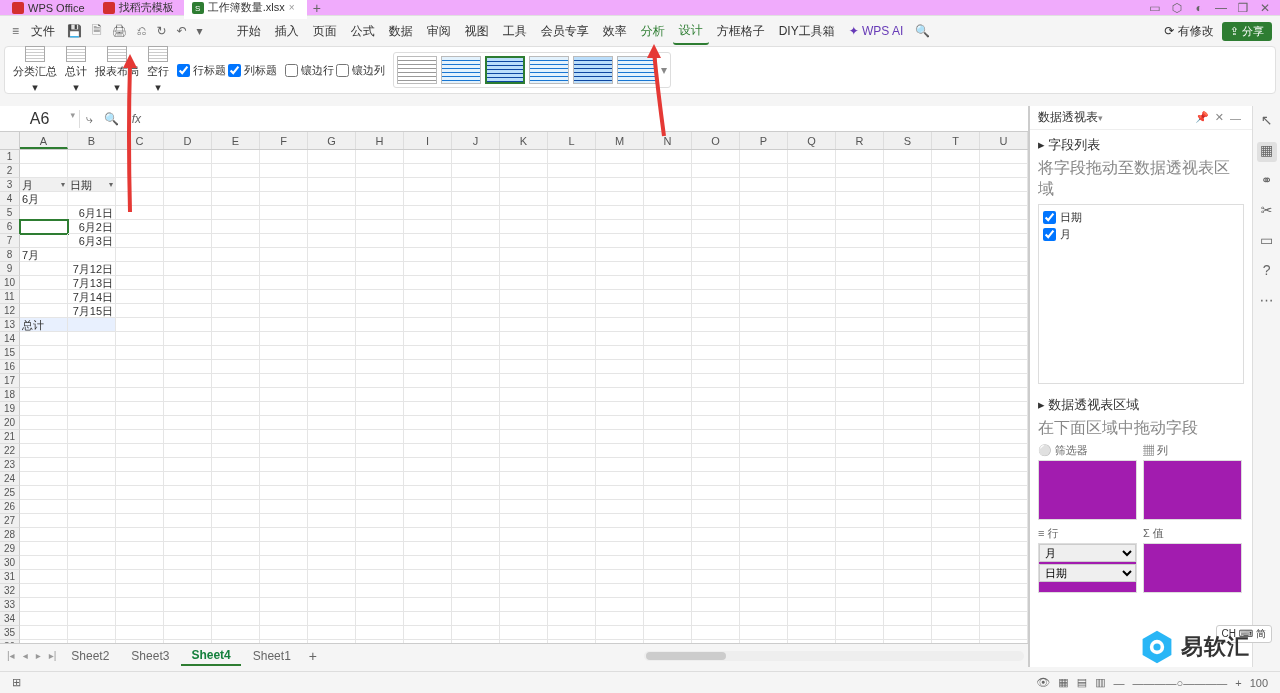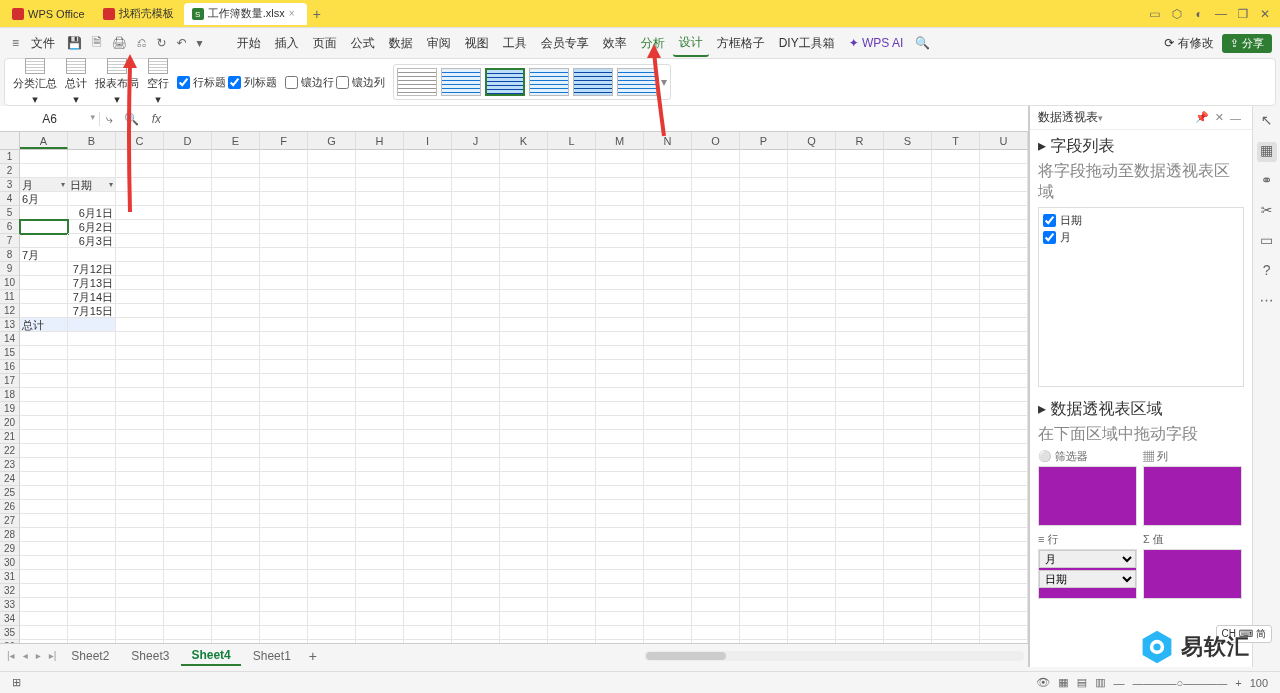--- a/index.html
+++ b/index.html
@@ -1,17 +1,17 @@
 <!DOCTYPE html>
 <html><head>
 <meta charset="utf-8">
 <style>
 * { margin:0; padding:0; box-sizing:border-box; font-family:"Microsoft YaHei","PingFang SC",sans-serif; }
 body { background:#f5f5f5; width:1280px; height:693px; overflow:hidden; position:relative; font-size:12px; color:#333; }
-.titlebar { height:28px; background:#fde047; display:flex; align-items:center; padding:0 4px; border-bottom:1px solid #e0e0e0; }
+.titlebar { height:16px; background:#f0abfc; display:flex; align-items:center; padding:0 4px; border-bottom:1px solid #e0e0e0; }
 .titlebar .tab { display:flex; align-items:center; padding:0 8px; height:22px; border-radius:4px 4px 0 0; margin-right:2px; gap:4px; font-size:11px; }
 .titlebar .tab.app { color:#333; }
 .titlebar .tab.file { background:#fff; }
 .tab .icon { width:12px; height:12px; }
 .tab .close { width:10px; font-size:10px; color:#999; }
 .titlebar .add { margin-left:4px; font-size:14px; color:#666; }
 .titlebar .spacer { flex:1; }
 .titlebar .winbtn { width:22px; text-align:center; color:#666; }
 .menubar { height:30px; display:flex; align-items:center; padding:0 8px; background:#f5f5f5; gap:2px; }
 .menubar .mbtn { padding:4px 6px; font-size:12px; color:#333; border-radius:3px; }
@@ -26,21 +26,21 @@
 .ribbon .checks { display:flex; gap:2px; font-size:11px; }
 .ribbon .checks label { display:flex; align-items:center; gap:3px; }
 .ribbon .styles { display:flex; gap:4px; border:1px solid #ddd; padding:3px; border-radius:3px; }
 .ribbon .style-sw { width:40px; height:28px; border:1px solid #bbb; }
 .ribbon .style-sw.selected { border:2px solid #2e7d32; }
 .sw-plain { background:repeating-linear-gradient(#fff,#fff 3px,#999 3px,#999 4px); }
 .sw-blue1 { background:repeating-linear-gradient(#e3f2fd,#e3f2fd 3px,#1976d2 3px,#1976d2 4px); }
 .sw-blue2 { background:repeating-linear-gradient(#bbdefb,#bbdefb 3px,#0d47a1 3px,#0d47a1 4px); }
 .main { position:absolute; top:106px; left:0; right:0; bottom:26px; display:flex; }
 .cellbar { height:26px; border-bottom:1px solid #ccc; display:flex; align-items:center; background:#fff; }
-.cellbar .namebox { width:100px; border-right:1px solid #ddd; text-align:center; font-size:12px; position:relative; }
+.cellbar .namebox { width:80px; border-right:1px solid #ddd; text-align:center; font-size:16px; position:relative; }
 .cellbar .namebox:after { content:"▾"; position:absolute; right:4px; font-size:9px; color:#999; }
 .cellbar .fxicon { padding:0 6px; color:#666; }
 .gridwrap { flex:1; display:flex; flex-direction:column; background:#fff; border-right:1px solid #ccc; }
 .grid { flex:1; overflow:hidden; position:relative; }
 .colhdr { display:flex; height:18px; background:#f0f0f0; border-bottom:1px solid #ccc; }
 .colhdr .corner { width:20px; border-right:1px solid #ccc; }
 .colhdr .ch { width:48px; text-align:center; font-size:11px; border-right:1px solid #ddd; color:#555; line-height:18px; }
 .rows { position:relative; }
 .row { display:flex; height:14px; }
 .row .rh { width:20px; background:#f0f0f0; border-right:1px solid #ccc; border-bottom:1px solid #ddd; text-align:center; font-size:10px; color:#555; line-height:14px; }
@@ -55,21 +55,21 @@
 .sheettabs .stab.active { color:#15803d; font-weight:bold; border-bottom:2px solid #2e7d32; }
 .sheettabs .add { font-size:14px; color:#666; padding:0 6px; }
 .sheettabs .spacer { flex:1; }
 .sheettabs .hscroll { width:380px; height:10px; background:#eee; border-radius:5px; position:relative; }
 .sheettabs .hscroll .thumb { position:absolute; left:2px; width:80px; height:8px; top:1px; background:#ccc; border-radius:4px; }
 .sidepanel { width:240px; background:#fff; border-left:1px solid #ccc; display:flex; flex-direction:column; font-size:11px; }
 .sidepanel .sphdr { height:24px; display:flex; align-items:center; padding:0 8px; font-size:12px; border-bottom:1px solid #eee; }
 .sidepanel .sphdr .spacer { flex:1; }
 .sidepanel .sphdr .ico { padding:0 3px; color:#888; font-size:11px; }
 .sidepanel .section { padding:6px 8px; }
-.sidepanel .sectitle { font-size:16px; color:#333; margin-bottom:4px; }
+.sidepanel .sectitle { font-size:13px; color:#333; margin-bottom:4px; }
 .sidepanel .secsub { font-size:16px; color:#888; margin-bottom:4px; }
 .sidepanel .fieldlist { border:1px solid #ddd; padding:4px; min-height:180px; }
 .sidepanel .fieldlist label { display:flex; align-items:center; gap:4px; font-size:11px; padding:1px 0; }
 .sidepanel .zones { display:flex; flex-wrap:wrap; gap:6px; }
 .sidepanel .zone { width:48%; }
 .sidepanel .zone .ztitle { font-size:11px; color:#666; margin-bottom:2px; }
 .sidepanel .zone .zbox { border:1px solid #ddd; min-height:60px; background:#a21caf; }
 .sidepanel .zone .zbox.short { min-height:50px; }
 .sidepanel .zone select { width:100%; font-size:11px; margin-bottom:2px; border:1px solid #ccc; padding:1px; }
 .righttools { width:30px; background:#f5f5f5; border-left:1px solid #ddd; display:flex; flex-direction:column; align-items:center; padding-top:6px; gap:10px; }

